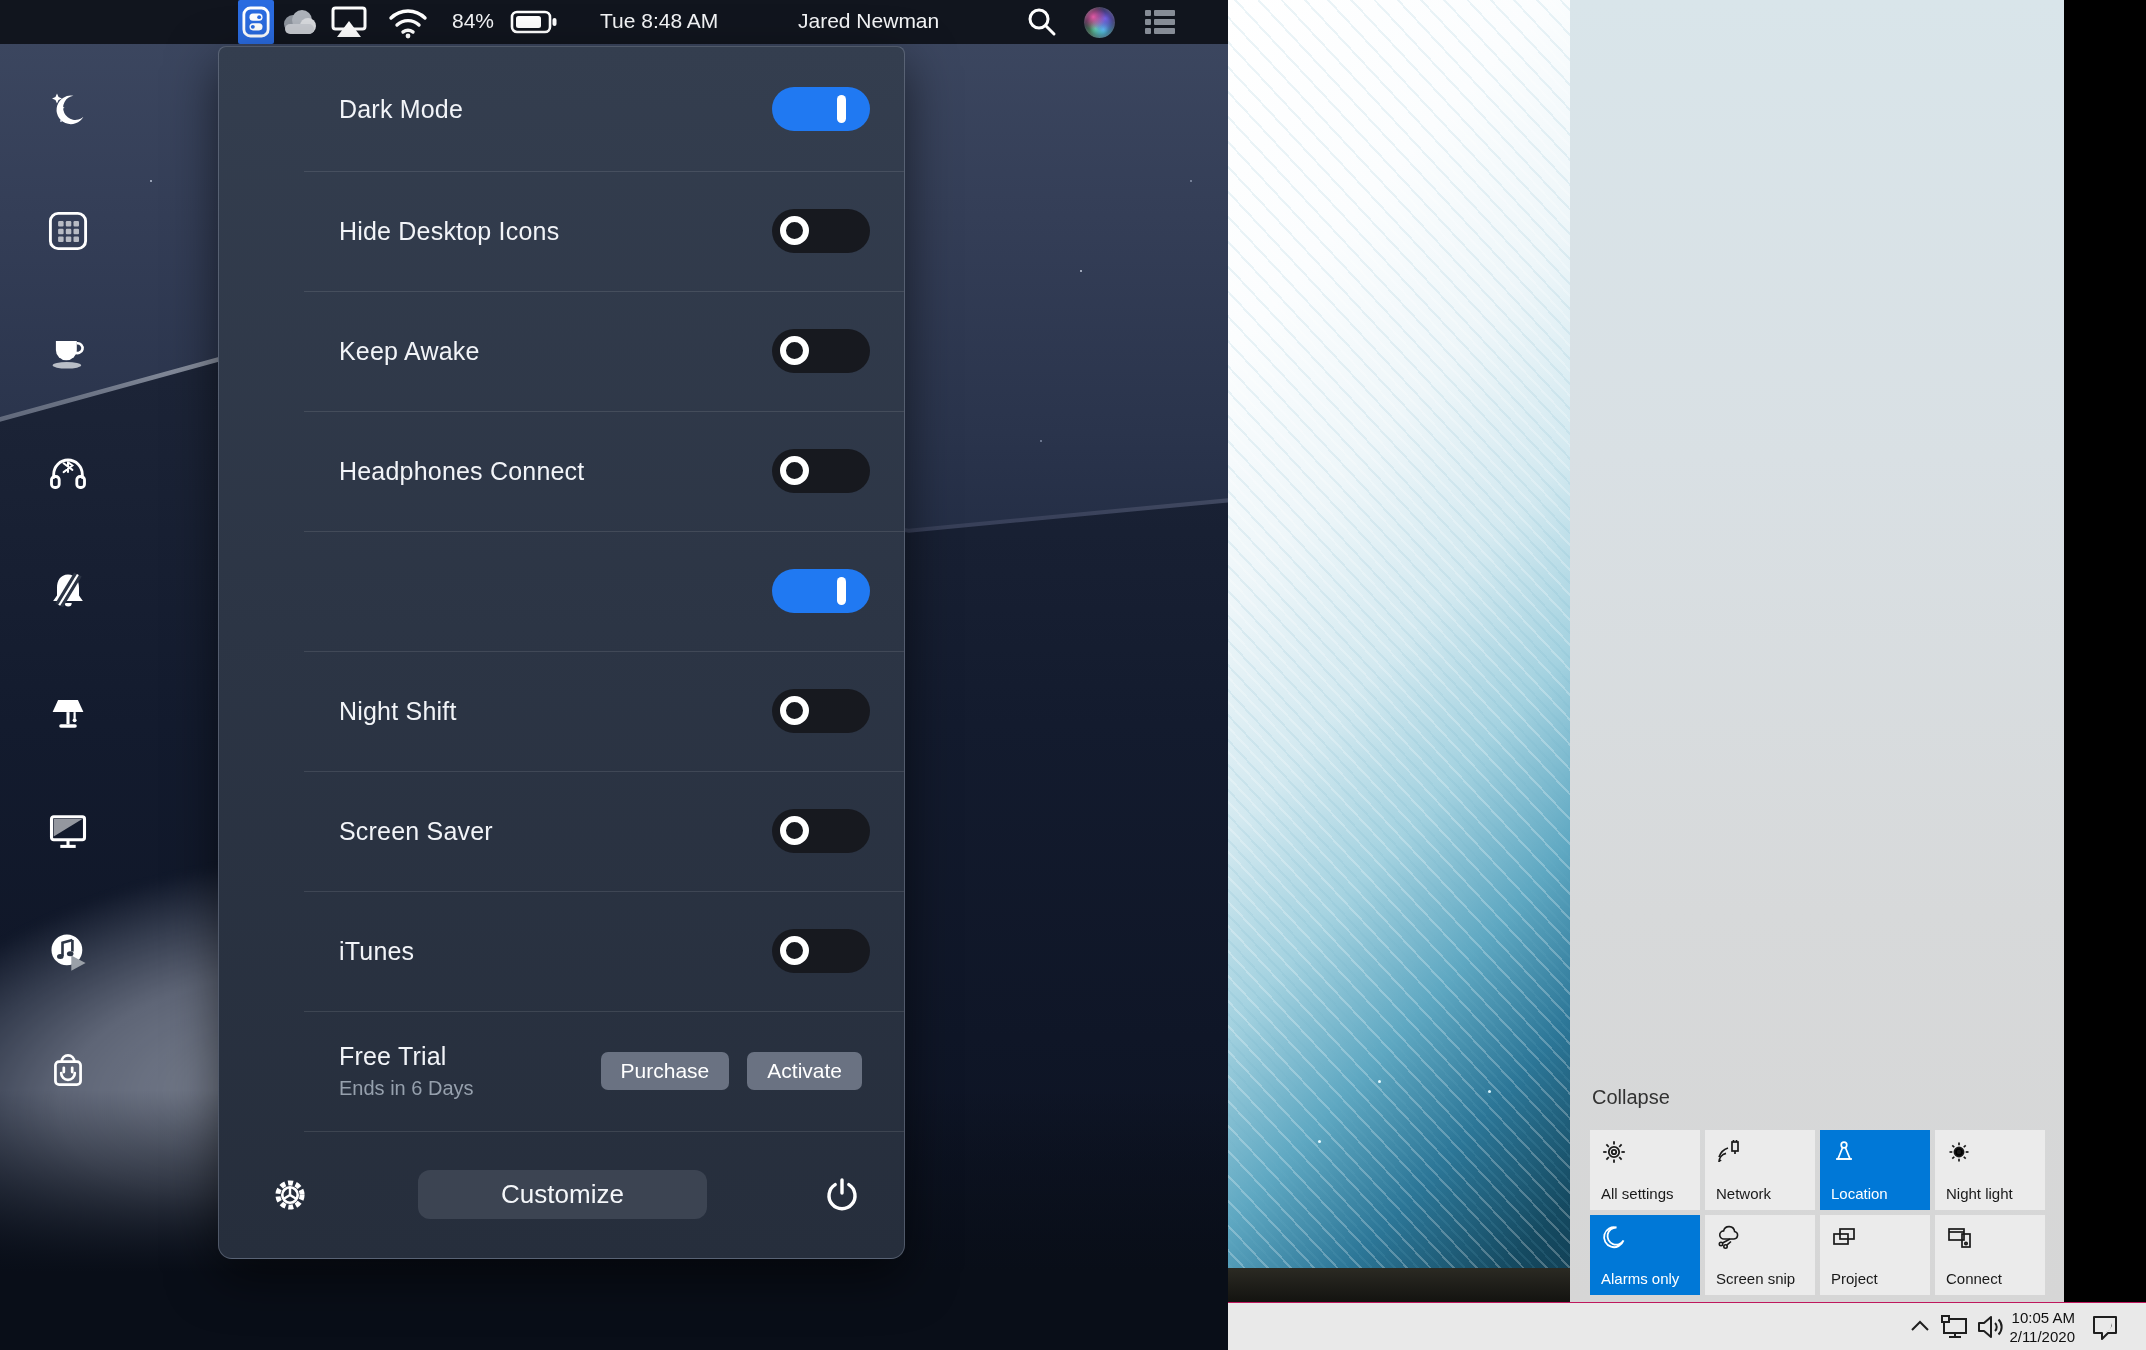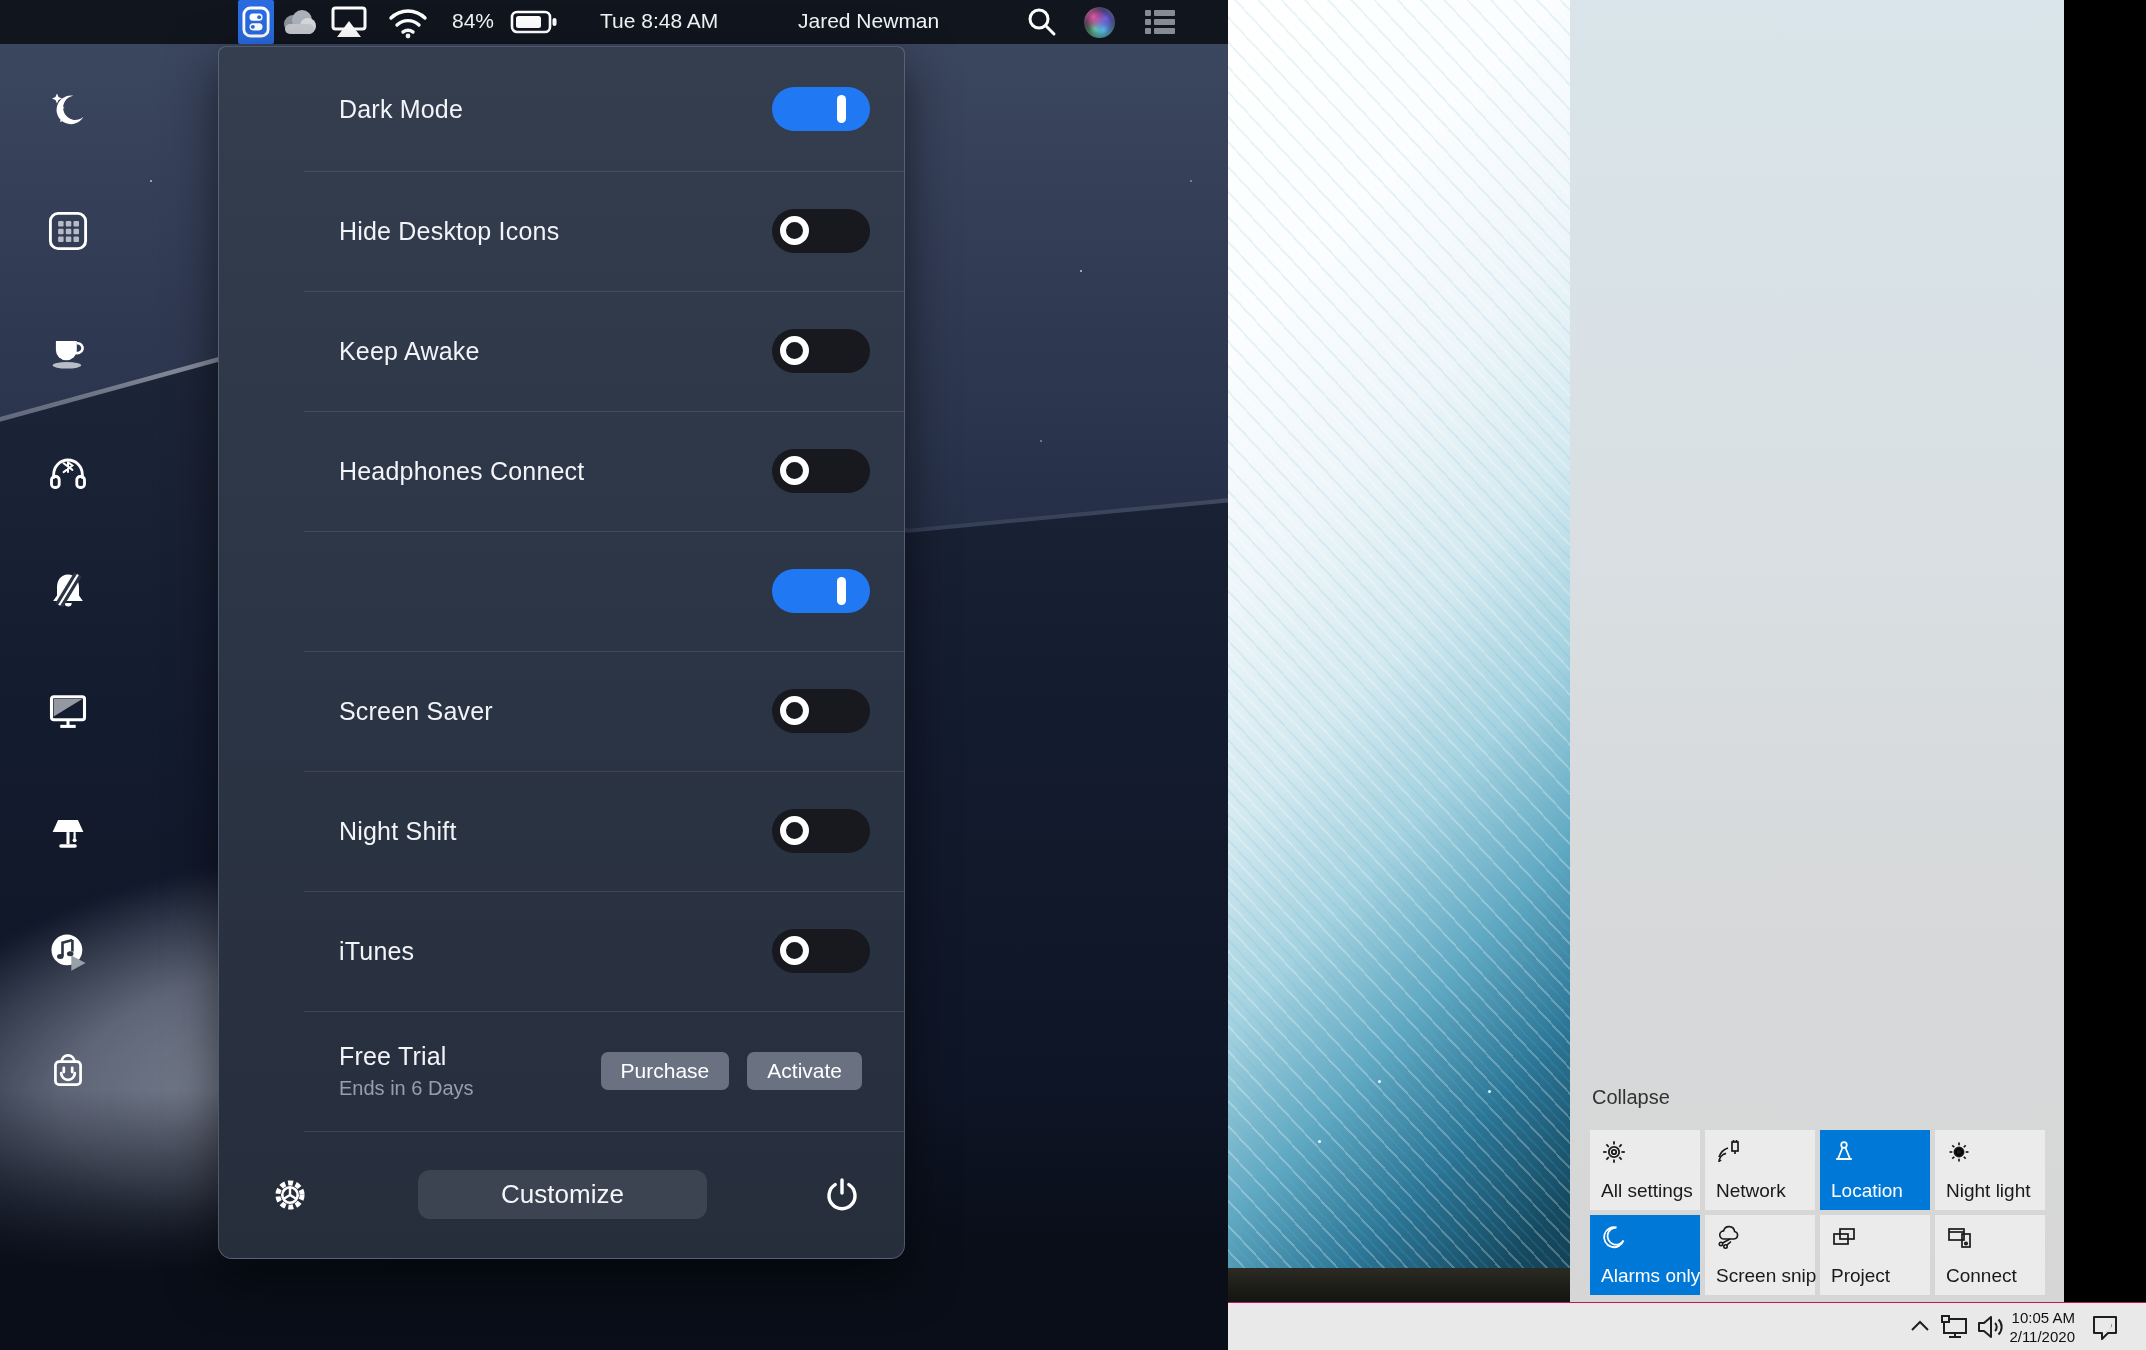--- a/index.html
+++ b/index.html
@@ -90,21 +90,21 @@
   #win-wall .spark { position:absolute; left:150px; top:1080px; width:3px; height:3px; background:#eafcff; border-radius:50%;
     box-shadow:110px 10px #d9f4fa, 230px -25px #eafcff, 70px 200px #d9f4fa, -60px 60px #eafcff; }
 
   #action-center { position:absolute; left:1570px; top:0; width:494px; height:1302px;
     background:linear-gradient(180deg,#d9e5ea 0%,#d9e0e4 35%,#d7d9da 70%,#d6d6d6 100%); }
   .collapse { position:absolute; left:22px; top:1086px; font-size:20px; color:#323232; cursor:pointer; }
   #tiles { position:absolute; left:20px; top:1130px; width:460px; display:grid;
     grid-template-columns:repeat(4,110px); grid-auto-rows:80px; gap:5px; }
   .tile { position:relative; background:#ebebeb; cursor:pointer; }
   .tile .t-icon { position:absolute; left:11px; top:9px; width:26px; height:26px; }
-  .tile .t-label { position:absolute; left:11px; bottom:8px; font-size:19px; color:#191919; white-space:nowrap;margin-top:29px; }
+  .tile .t-label { position:absolute; left:11px; bottom:8px; font-size:15px; color:#191919; white-space:nowrap;margin-top:29px; }
   .tile.active { background:#0078d7; }
   .tile.active .t-label { color:#ffffff; }
   .tile svg { stroke:#1a1a1a; }
   .tile.active svg { stroke:#ffffff; }
 
   #taskbar { position:absolute; left:1228px; top:1302px; width:918px; height:48px; background:#e9e9e9;
     border-top:1px solid #be185d; }
   .tb-chevron { position:absolute; left:680px; top:13px; width:24px; height:22px; cursor:pointer; }
   .tb-display { position:absolute; left:712px; top:10px; width:30px; height:28px; cursor:pointer; }
   .tb-speaker { position:absolute; left:748px; top:10px; width:30px; height:28px; cursor:pointer; }
@@ -257,44 +257,44 @@
               <path d="M17 31 a3.2 3.2 0 0 0 6.4 0 z" fill="#fff"></path>
               <line x1="10" y1="32" x2="27" y2="4" stroke="#2c3545" stroke-width="3.4"></line>
               <line x1="14" y1="34" x2="31" y2="6" stroke="#2c3545" stroke-width="3.4"></line>
               <line x1="12" y1="33" x2="29" y2="5" stroke="#fff" stroke-width="2"></line>
             </svg>
           </span>
           <div class="toggle on"></div>
         </div>
         <div class="os-row">
           <span class="os-icon">
-            <svg width="44" height="44" viewBox="0 0 40 40" fill="none">
-              <rect x="5" y="7" width="30" height="21" rx="2" stroke="#fff" stroke-width="2.8"></rect>
-              <path d="M7 9 h26 L7 25 z" fill="rgba(255,255,255,.55)"></path>
-              <line x1="20" y1="28" x2="20" y2="33" stroke="#fff" stroke-width="2.8"></line>
-              <line x1="13" y1="34" x2="27" y2="34" stroke="#fff" stroke-width="2.8"></line>
-            </svg>
-          </span>
-          <div class="os-texts">
-            <div class="os-label">Screen Saver</div>
-          </div>
-          <div class="toggle off"></div>
-        </div>
-        <div class="os-row">
-          <span class="os-icon">
             <svg width="44" height="44" viewBox="0 0 40 40">
               <path d="M11 10 h18 l5 11 H6 z" fill="#fff"></path>
               <rect x="18.6" y="21" width="2.8" height="11" fill="#fff"></rect>
               <rect x="12" y="32" width="16" height="3.2" rx="1.6" fill="#fff"></rect>
               <line x1="26" y1="21" x2="26" y2="27" stroke="#fff" stroke-width="2"></line>
               <circle cx="26" cy="28.5" r="1.8" fill="#fff"></circle>
             </svg>
           </span>
           <div class="os-texts">
             <div class="os-label">Night Shift</div>
+          </div>
+          <div class="toggle off"></div>
+        </div>
+        <div class="os-row">
+          <span class="os-icon">
+            <svg width="44" height="44" viewBox="0 0 40 40" fill="none">
+              <rect x="5" y="7" width="30" height="21" rx="2" stroke="#fff" stroke-width="2.8"></rect>
+              <path d="M7 9 h26 L7 25 z" fill="rgba(255,255,255,.55)"></path>
+              <line x1="20" y1="28" x2="20" y2="33" stroke="#fff" stroke-width="2.8"></line>
+              <line x1="13" y1="34" x2="27" y2="34" stroke="#fff" stroke-width="2.8"></line>
+            </svg>
+          </span>
+          <div class="os-texts">
+            <div class="os-label">Screen Saver</div>
           </div>
           <div class="toggle off"></div>
         </div>
         <div class="os-row">
           <span class="os-icon">
             <svg width="44" height="44" viewBox="0 0 40 40">
               <circle cx="19" cy="19" r="14" fill="#fff"></circle>
               <polygon points="23,24 36,31 23,38" fill="#9aa0a8"></polygon>
               <path d="M24 10 l-9 2.5 v12" stroke="#2c3545" stroke-width="2.4" fill="none"></path>
               <ellipse cx="13" cy="25" rx="3" ry="2.3" fill="#2c3545"></ellipse>

